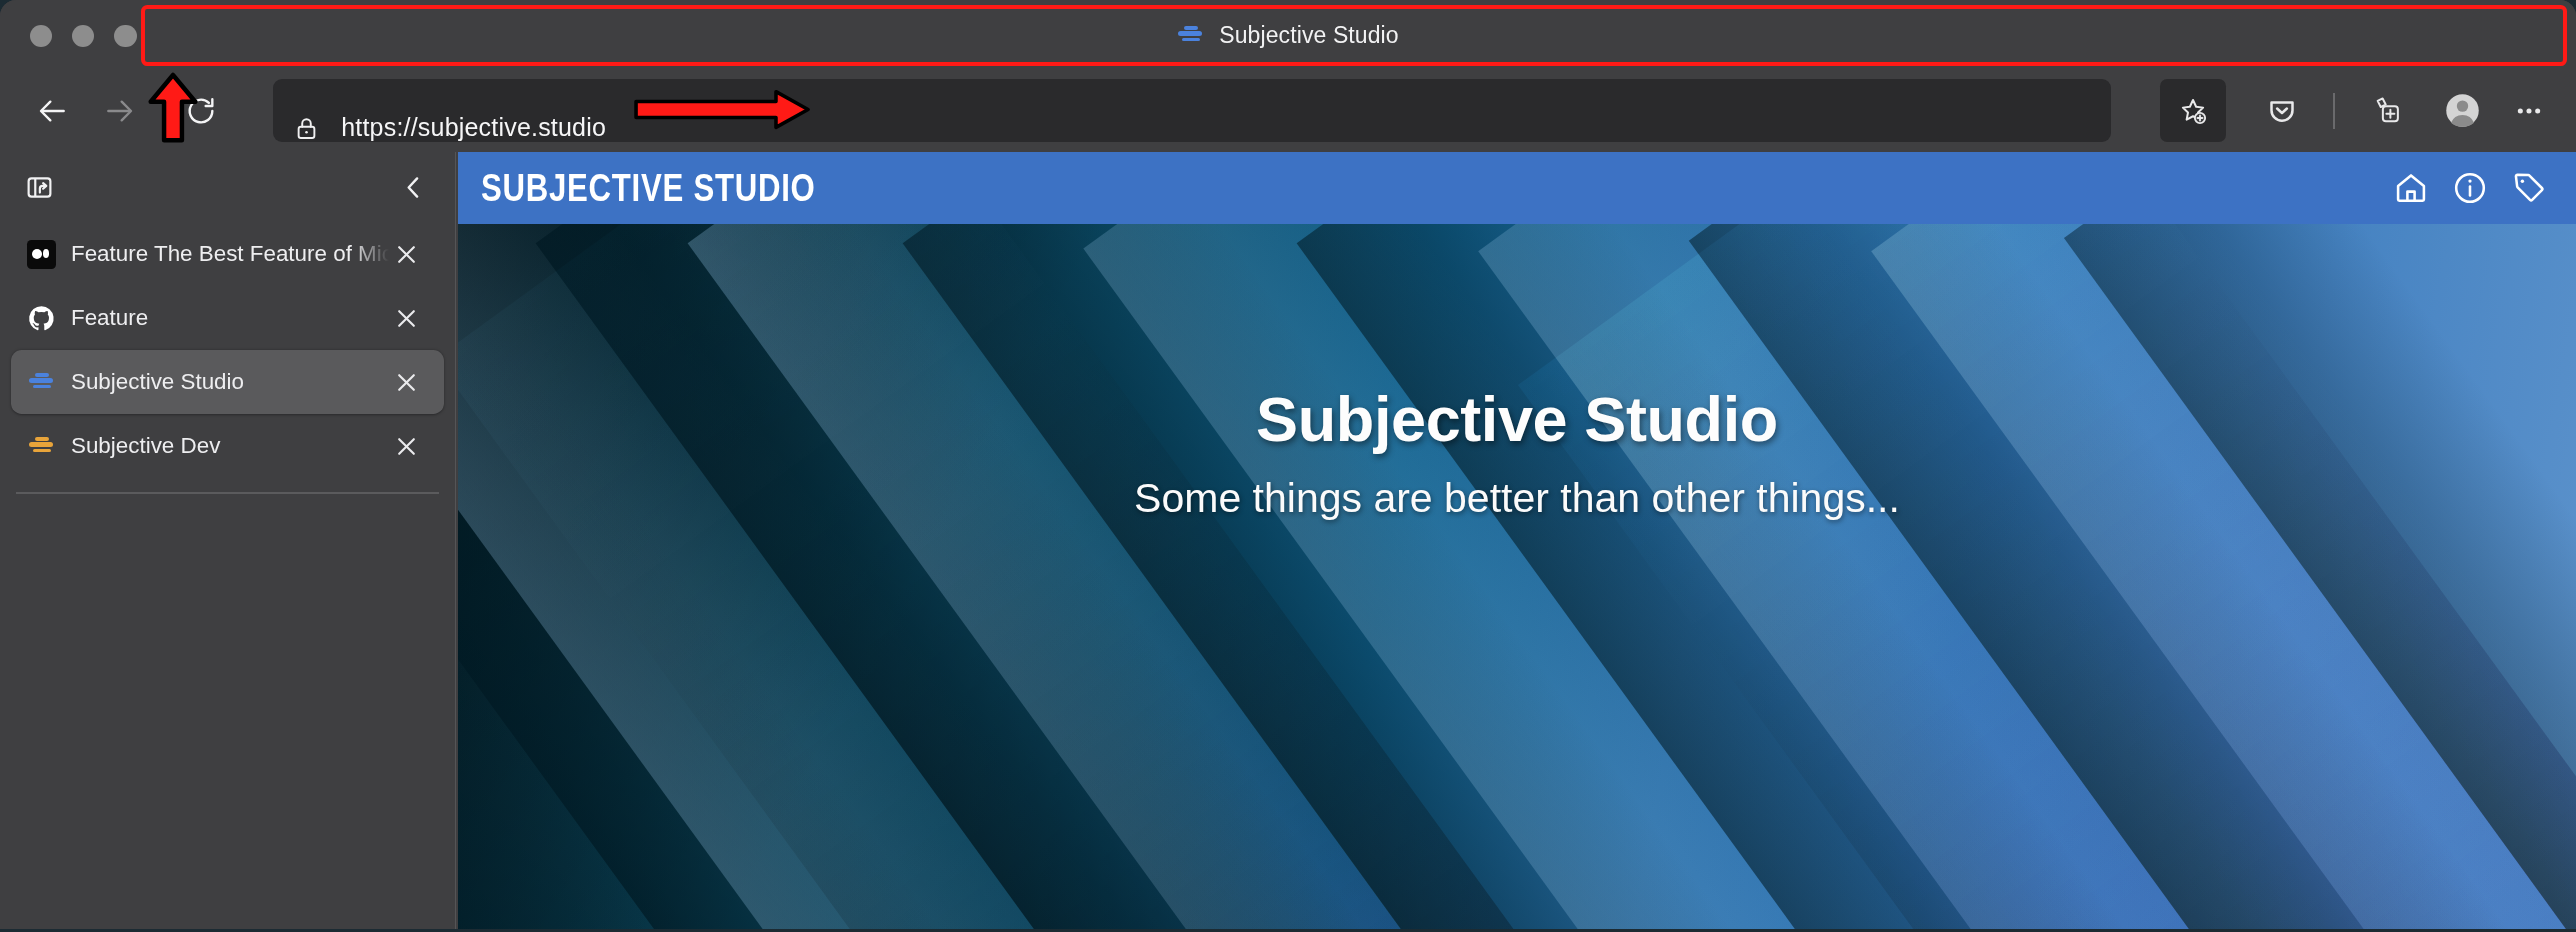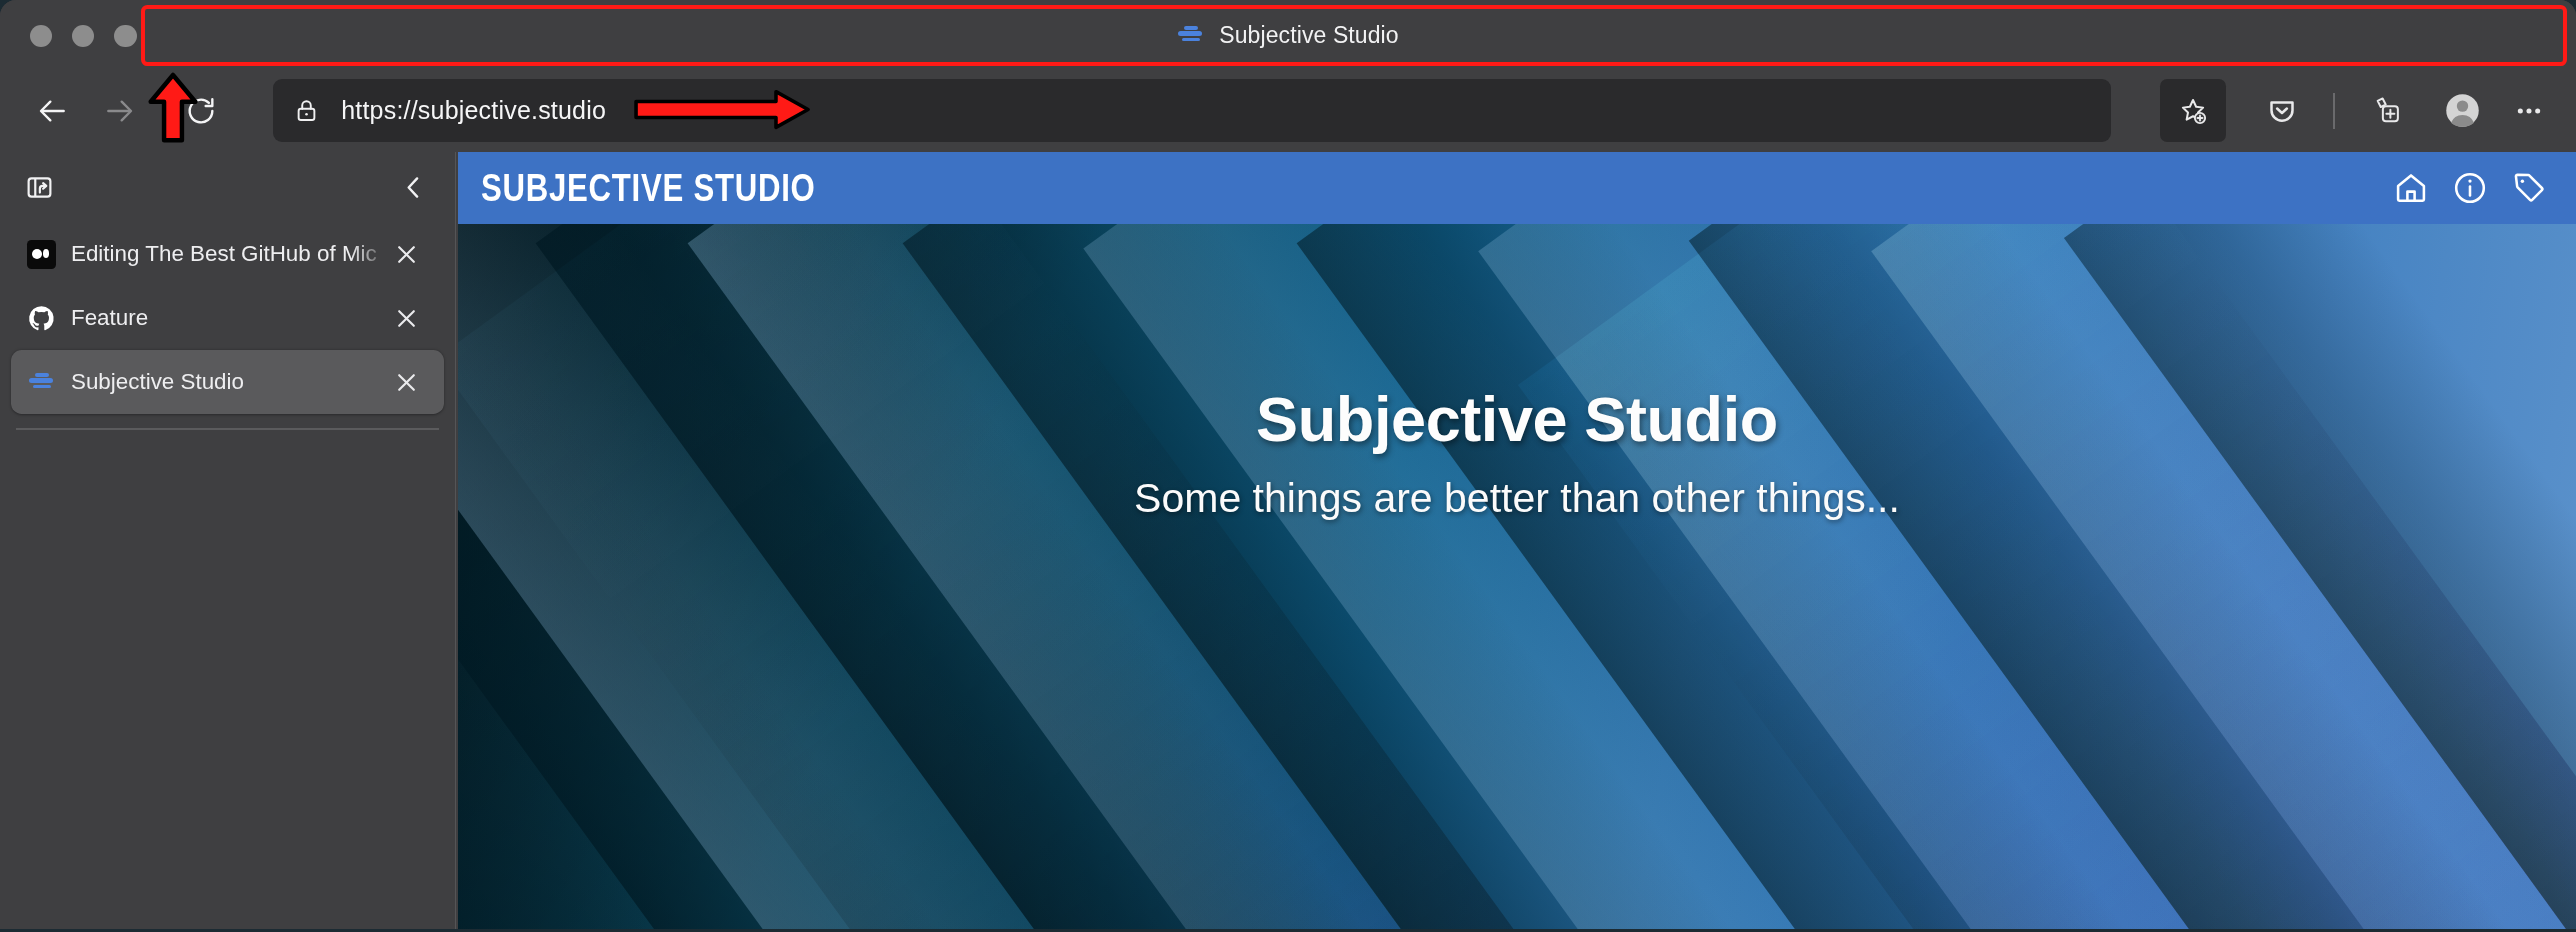--- a/index.html
+++ b/index.html
@@ -53,21 +53,21 @@
   }
   .nav-btn.disabled { color: #8a8a8c; }
   #back-btn  { margin-left: 27px; }
   #fwd-btn   { margin-left: 14.3px; }
   #reload-btn{ margin-left: 30px; }
 
   #urlbar {
     position: absolute; left: 273px; top: 79px;
     width: 1838px; height: 63px;
     background: #2a2a2c; border-radius: 9px;
-    display: flex; align-items: center; padding-left: 19.7px;
+    display: flex; align-items: flex-end; padding-left: 19.7px;
   }
   #lock-icon { color: #f0f0f1; display: flex; align-items: center; }
   #url-text { color: #f6f6f7; font-size: 25px; margin-left: 21.5px; letter-spacing: 0.2px; }
 
   #toolbar-right {
     position: absolute; right: 0; top: 79px; height: 63px;
     display: flex; align-items: center; gap: 0;
   }
   .tb-icon {
     width: 66px; height: 63px; display: flex; align-items: center; justify-content: center;
@@ -296,21 +296,21 @@
         <svg width="29" height="29" viewBox="0 0 24 24" fill="none" stroke="currentColor" stroke-width="2" stroke-linecap="round" stroke-linejoin="round">
             <polyline points="15,4.5 8,12 15,19.5"></polyline>
           </svg>
       </span>
     </div>
 
     <div class="tab-row">
       <span class="tab-fav">
           <span class="fav-media"></span>
         </span>
-      <span class="tab-label">Editing The Best GitHub of Mic</span>
+      <span class="tab-label">Feature The Best Feature of Mic</span>
       <span class="tab-close">
         <svg width="27" height="27" viewBox="0 0 24 24" fill="none" stroke="currentColor" stroke-width="1.9" stroke-linecap="round">
             <line x1="5.5" y1="5.5" x2="18.5" y2="18.5"></line>
             <line x1="18.5" y1="5.5" x2="5.5" y2="18.5"></line>
           </svg>
       </span>
     </div>
 
     <div class="tab-row">
       <span class="tab-fav">
@@ -337,20 +337,36 @@
       </span>
       <span class="tab-label">Subjective Studio</span>
       <span class="tab-close">
         <svg width="27" height="27" viewBox="0 0 24 24" fill="none" stroke="currentColor" stroke-width="1.9" stroke-linecap="round">
             <line x1="5.5" y1="5.5" x2="18.5" y2="18.5"></line>
             <line x1="18.5" y1="5.5" x2="5.5" y2="18.5"></line>
           </svg>
       </span>
     </div>
 
+    <div class="tab-row">
+      <span class="tab-fav">
+        <span class="logo-bars logo-orange">
+            <i></i>
+            <i></i>
+            <i></i>
+          </span>
+      </span>
+      <span class="tab-label">Subjective Dev</span>
+      <span class="tab-close">
+        <svg width="27" height="27" viewBox="0 0 24 24" fill="none" stroke="currentColor" stroke-width="1.9" stroke-linecap="round">
+            <line x1="5.5" y1="5.5" x2="18.5" y2="18.5"></line>
+            <line x1="18.5" y1="5.5" x2="5.5" y2="18.5"></line>
+          </svg>
+      </span>
+    </div>
 
     <div id="tab-separator"></div>
 
   </div>
 
   <div id="content">
 
     <div id="site-header">
       <div id="site-title">SUBJECTIVE STUDIO</div>
       <div id="site-nav">

